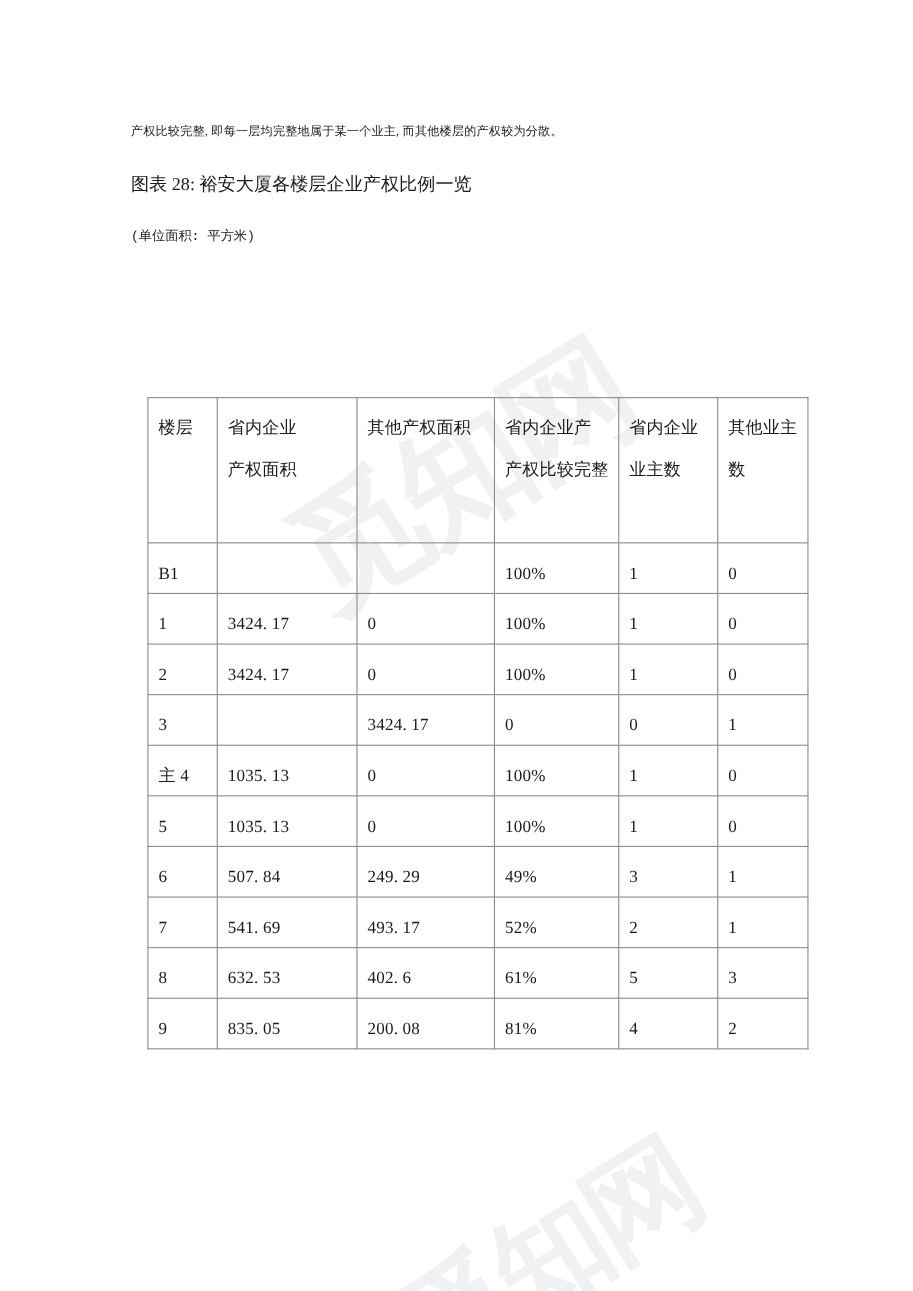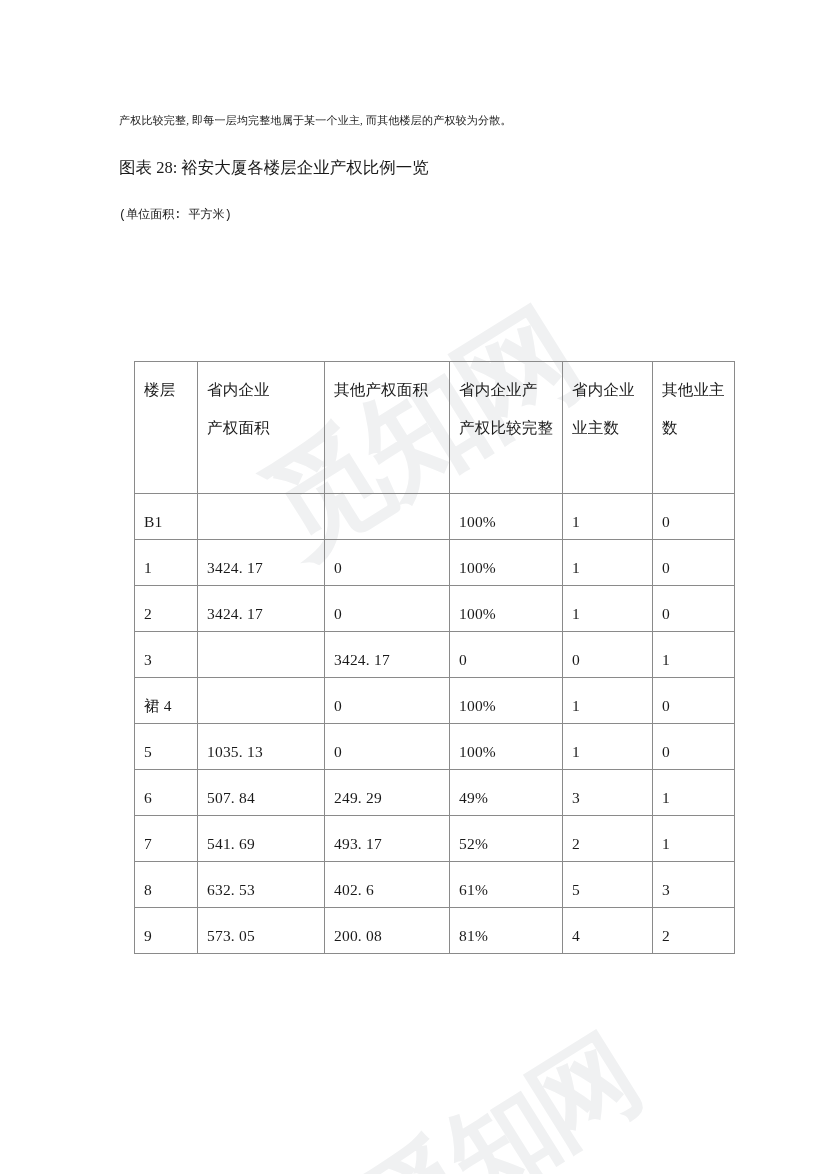--- a/index.html
+++ b/index.html
@@ -194,22 +194,22 @@
           </tr>
           <tr>
             <td>3</td>
             <td></td>
             <td>3424. 17</td>
             <td>0</td>
             <td>0</td>
             <td>1</td>
           </tr>
           <tr>
-            <td>裙 4</td>
-            <td></td>
+            <td>主 4</td>
+            <td>1035. 13</td>
             <td>0</td>
             <td>100%</td>
             <td>1</td>
             <td>0</td>
           </tr>
           <tr>
             <td>5</td>
             <td>1035. 13</td>
             <td>0</td>
             <td>100%</td>
@@ -235,21 +235,21 @@
           <tr>
             <td>8</td>
             <td>632. 53</td>
             <td>402. 6</td>
             <td>61%</td>
             <td>5</td>
             <td>3</td>
           </tr>
           <tr>
             <td>9</td>
-            <td>573. 05</td>
+            <td>835. 05</td>
             <td>200. 08</td>
             <td>81%</td>
             <td>4</td>
             <td>2</td>
           </tr>
         </tbody>
     </table>
   </div>
 
 </div>

